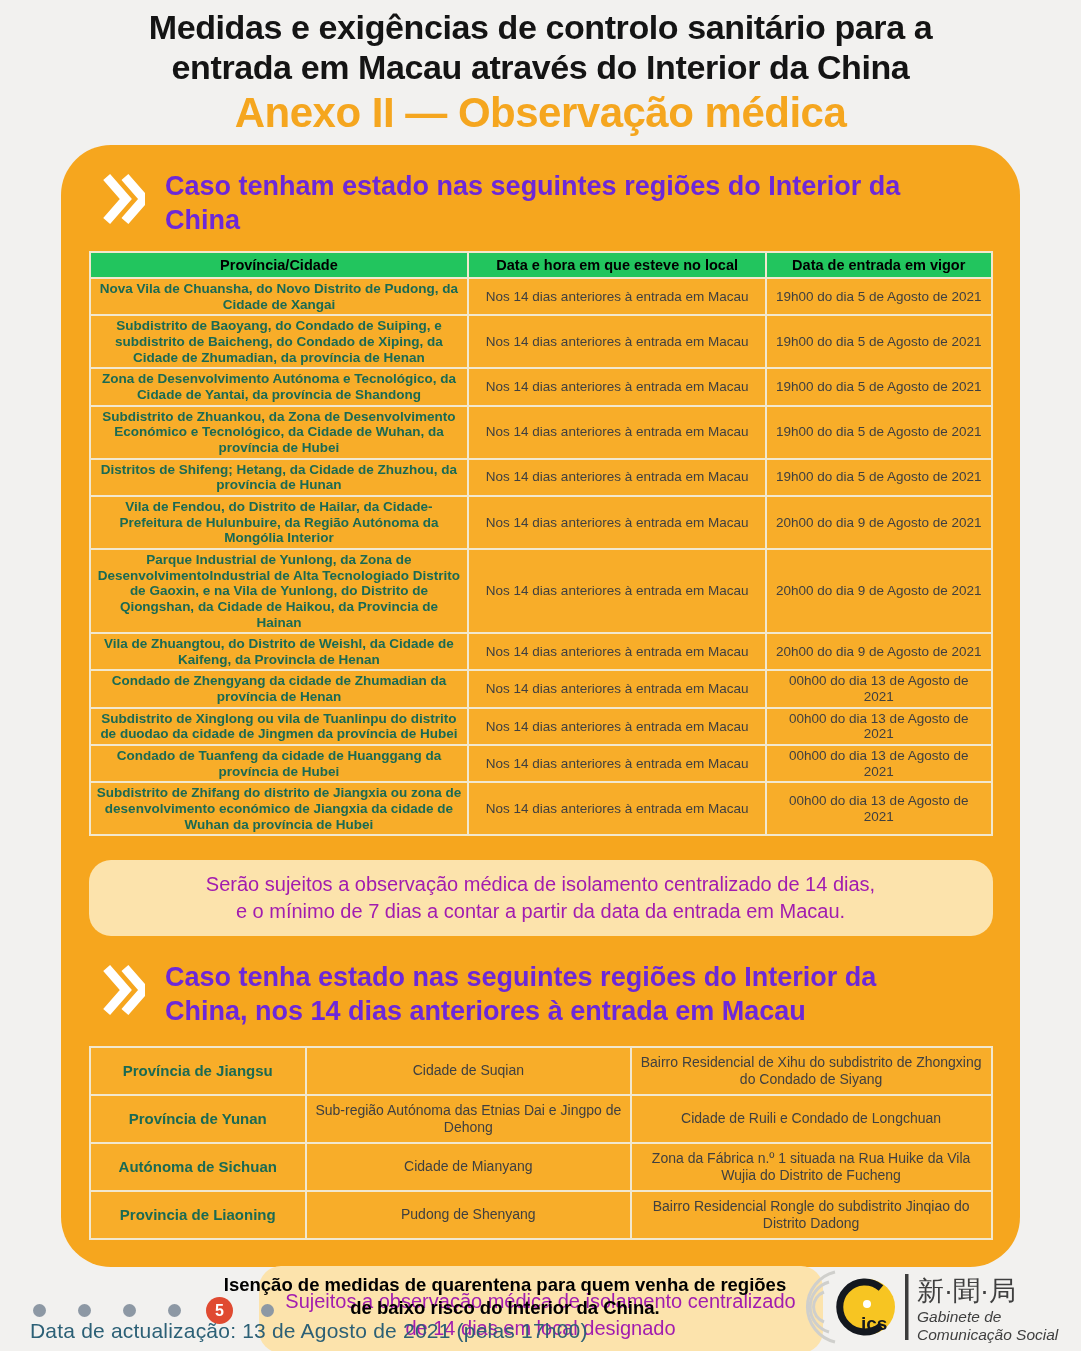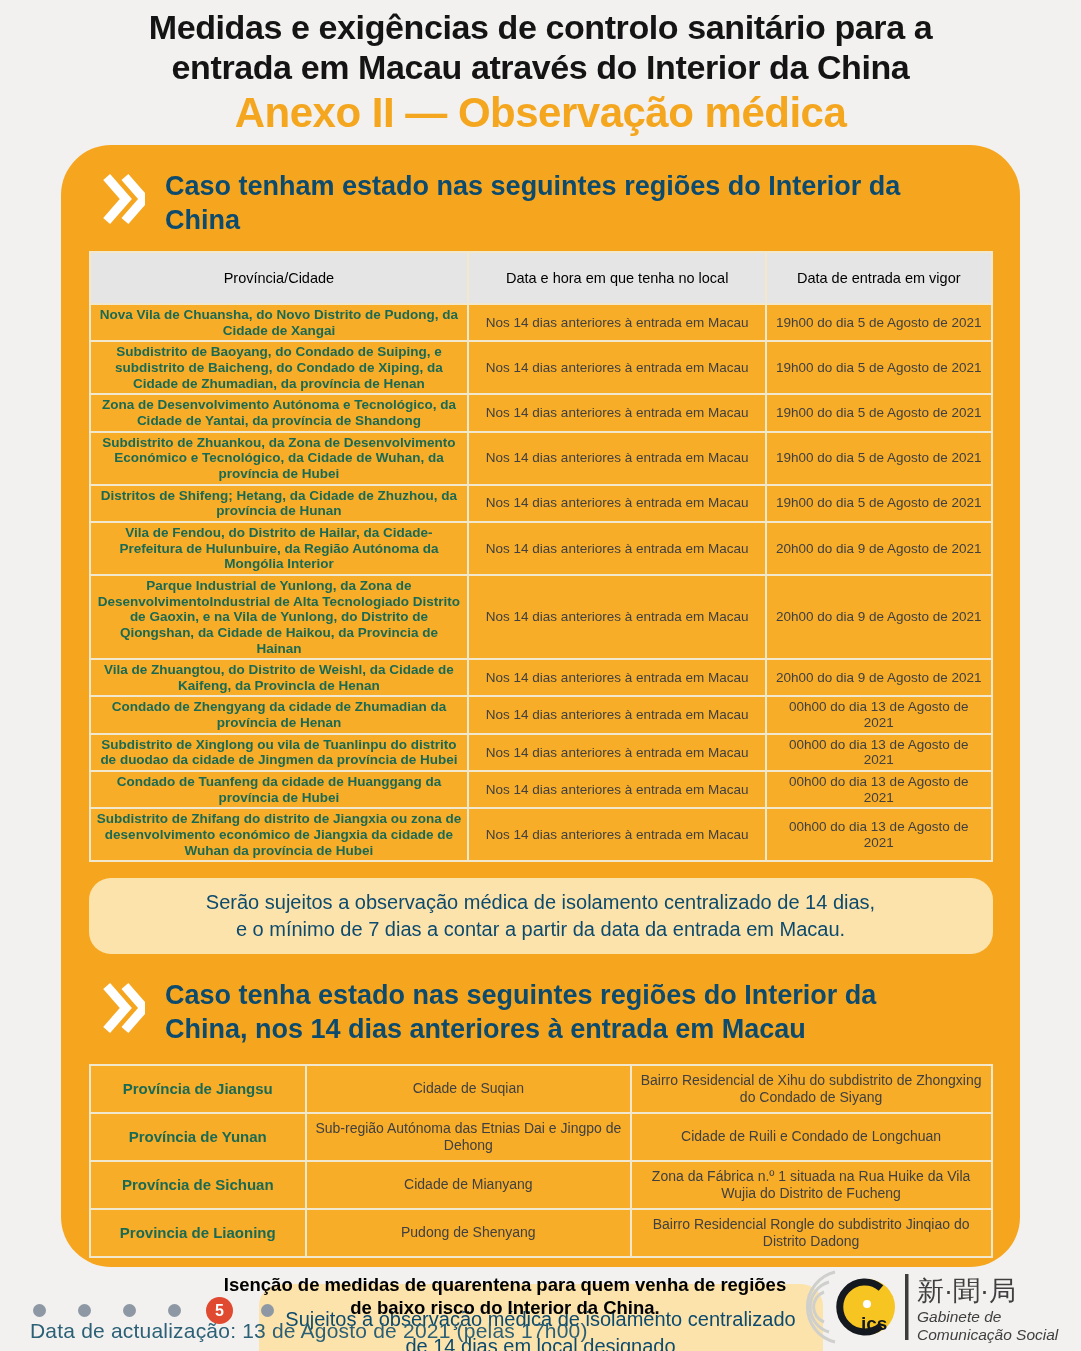--- a/index.html
+++ b/index.html
@@ -11,33 +11,33 @@
   }
   
   .hdr{position:absolute;top:8px;left:0;width:100%;text-align:center;}
   .title{font-size:34px;font-weight:bold;color:#141414;line-height:1.17;letter-spacing:-0.4px;margin:0;}
   .subtitle{font-size:42px;font-weight:bold;color:#F5A61F;letter-spacing:-0.5px;margin:1px 0 0 0;}
   
   .panel{position:absolute;left:61px;top:145px;width:959px;height:1122px;
          background:#F6A61E;border-radius:50px;}
   .sec-head{display:flex;align-items:flex-start;gap:20px;padding:24px 26px 0 42px;}
   .sec-head .chev{width:42px;height:54px;flex:none;margin-top:3px;}
-  .sec-head h3{margin:0;color:#0c4a6e;font-size:27px;line-height:1.26;font-weight:bold;max-width:800px;}
+  .sec-head h3{margin:0;color:#6d28d9;font-size:27px;line-height:1.26;font-weight:bold;max-width:800px;}
   
   table{border-collapse:collapse;margin:14px auto 0;width:904px;table-layout:fixed;}
   th,td{border:2px solid #F2E8CE;text-align:center;vertical-align:middle;}
-  th{background:#e5e5e5;color:#000;font-size:14.5px;font-weight:normal;padding:17px 2px;}
+  th{background:#22c55e;color:#000;font-size:14.5px;font-weight:bold;padding:4px 2px;}
   td{background:#F8AD29;color:#404040;font-size:13.5px;line-height:1.16;padding:2px 6px;}
   td.prov{color:#1A6A53;font-weight:bold;}
   .t2{margin-top:18px;}
   .t2 td{height:42px;font-size:14px;line-height:1.25;}
   .t2 td.prov{font-size:15px;}
   
-  .note{background:#FCE3AC;border-radius:22px;margin:16px auto 0;text-align:center;
-        color:#0c4a6e;font-size:20px;line-height:1.32;}
+  .note{background:#FCE3AC;border-radius:22px;margin:24px auto 0;text-align:center;
+        color:#a21caf;font-size:20px;line-height:1.32;}
   .note span{display:block;}
   .note1{width:892px;padding:11px 6px 12px;}
   .note2{width:548px;padding:22px 8px 12px;margin-top:26px;}
   
   .dots{position:absolute;left:33px;top:1297px;display:flex;align-items:center;}
   .dot{width:13px;height:13px;border-radius:50%;background:#8D98A4;margin-right:32px;}
   .pnum{width:27px;height:27px;border-radius:50%;background:#E04A31;color:#fff;
         font-weight:bold;font-size:16px;display:flex;align-items:center;justify-content:center;
         margin:0 28px 0 -7px;}
   .exemption{position:absolute;left:190px;top:1273px;width:630px;text-align:center;
@@ -67,21 +67,21 @@
 
   <table class="t1">
     <colgroup>
         <col style="width:42%">
         <col style="width:33%">
         <col style="width:25%">
       </colgroup>
     <tbody>
         <tr>
       <th>Província/Cidade</th>
-      <th>Data e hora em que tenha no local</th>
+      <th>Data e hora em que esteve no local</th>
       <th>Data de entrada em vigor</th>
     </tr>
     <tr>
       <td class="prov">Nova Vila de Chuansha, do Novo Distrito de Pudong, da Cidade de Xangai</td>
       <td>Nos 14 dias anteriores à entrada em Macau</td>
       <td>19h00 do dia 5 de Agosto de 2021</td>
     </tr>
     <tr>
       <td class="prov">Subdistrito de Baoyang, do Condado de Suiping, e subdistrito de Baicheng, do Condado de Xiping, da Cidade de Zhumadian, da província de Henan</td>
       <td>Nos 14 dias anteriores à entrada em Macau</td>
@@ -164,21 +164,21 @@
       <td class="prov">Província de Jiangsu</td>
       <td>Cidade de Suqian</td>
       <td>Bairro Residencial de Xihu do subdistrito de Zhongxing do Condado de Siyang</td>
     </tr>
     <tr>
       <td class="prov">Província de Yunan</td>
       <td>Sub-região Autónoma das Etnias Dai e Jingpo de Dehong</td>
       <td>Cidade de Ruili e Condado de Longchuan</td>
     </tr>
     <tr>
-      <td class="prov">Província de Sichuan</td>
+      <td class="prov">Autónoma de Sichuan</td>
       <td>Cidade de Mianyang</td>
       <td>Zona da Fábrica n.º 1 situada na Rua Huike da Vila Wujia do Distrito de Fucheng</td>
     </tr>
     <tr>
       <td class="prov">Provincia de Liaoning</td>
       <td>Pudong de Shenyang</td>
       <td>Bairro Residencial Rongle do subdistrito Jinqiao do Distrito Dadong</td>
     </tr>
   </tbody>
     </table>

